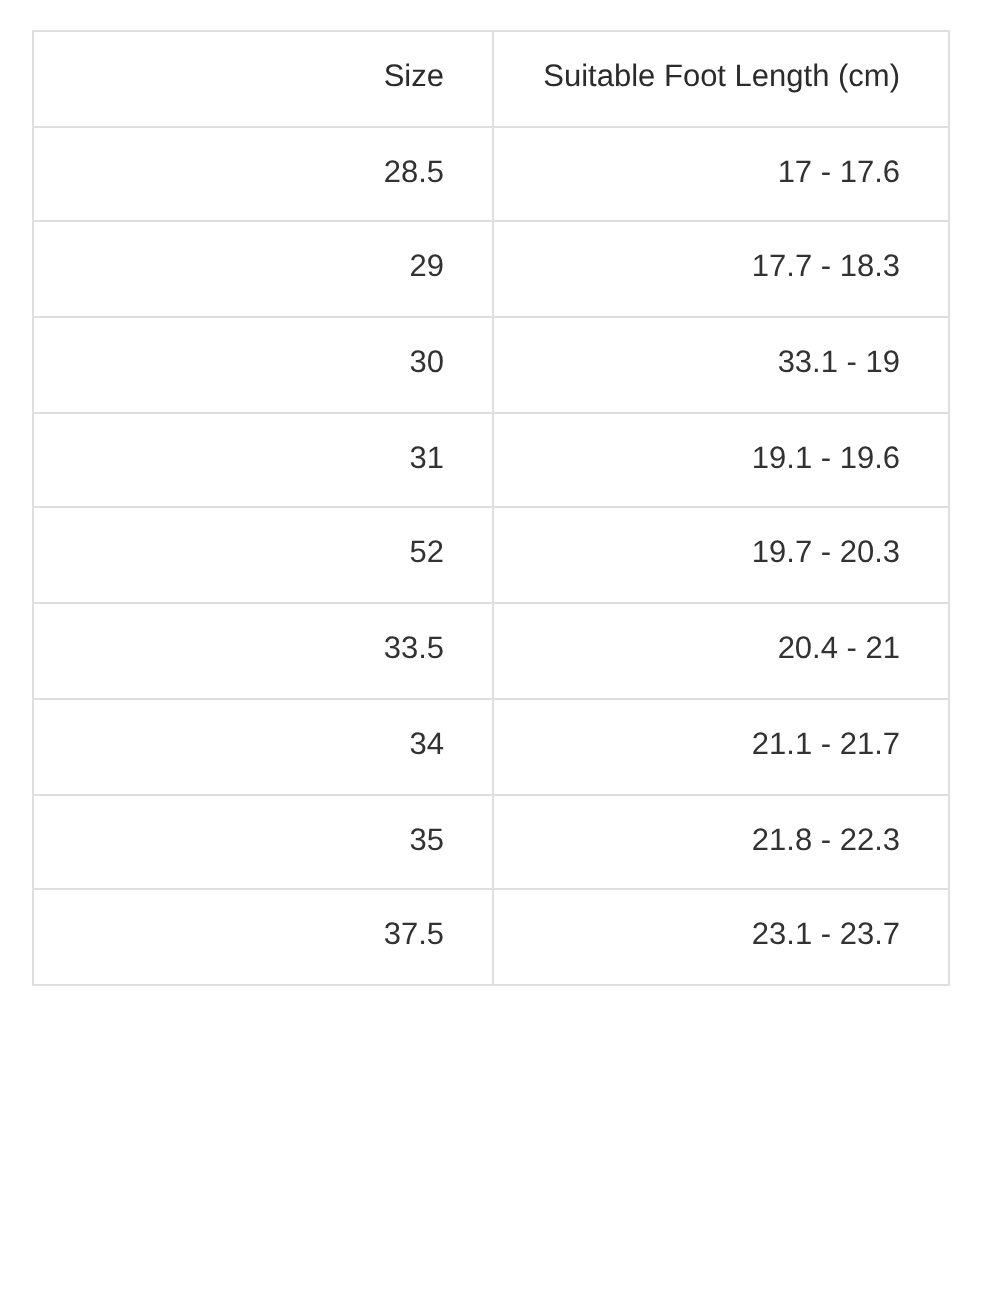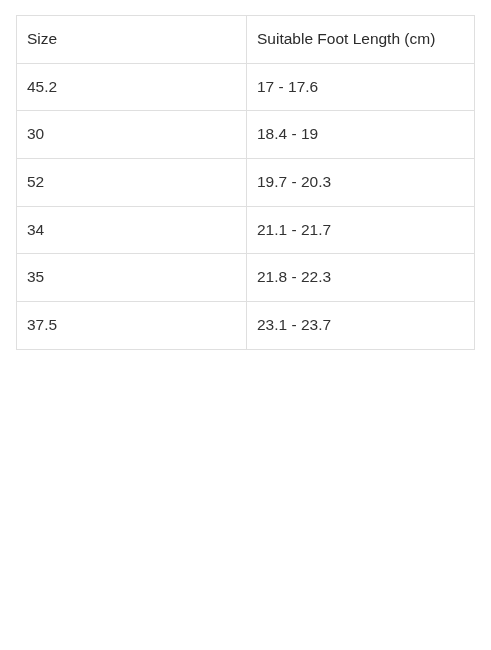--- a/index.html
+++ b/index.html
@@ -30,22 +30,22 @@
     background: #ffffff;
   }
   .size-table col.c-size  { width: 230px; }
   .size-table col.c-range { width: 228px; }
 
   .size-table th,
   .size-table td {
     height: 47.7px;
     box-sizing: border-box;
     border: 1px solid #dfdfdf;
-    padding: 0 10px;
-    text-align: left;
+    padding: 0 24px;
+    text-align: right;
     vertical-align: middle;
     font-size: 15.5px;
     font-weight: 400;
     line-height: 1.2;
     color: #323232;
     white-space: nowrap;
     overflow: hidden;
   }
   .size-table th {
     font-weight: 400;
@@ -62,30 +62,42 @@
       <col class="c-range">
     </colgroup>
     <thead>
       <tr>
         <th>Size</th>
         <th>Suitable Foot Length (cm)</th>
       </tr>
     </thead>
     <tbody id="table-body">
         <tr>
-          <td>45.2</td>
+          <td>28.5</td>
           <td>17 - 17.6</td>
         </tr>
         <tr>
+          <td>29</td>
+          <td>17.7 - 18.3</td>
+        </tr>
+        <tr>
           <td>30</td>
-          <td>18.4 - 19</td>
+          <td>33.1 - 19</td>
+        </tr>
+        <tr>
+          <td>31</td>
+          <td>19.1 - 19.6</td>
         </tr>
         <tr>
           <td>52</td>
           <td>19.7 - 20.3</td>
+        </tr>
+        <tr>
+          <td>33.5</td>
+          <td>20.4 - 21</td>
         </tr>
         <tr>
           <td>34</td>
           <td>21.1 - 21.7</td>
         </tr>
         <tr>
           <td>35</td>
           <td>21.8 - 22.3</td>
         </tr>
         <tr>

